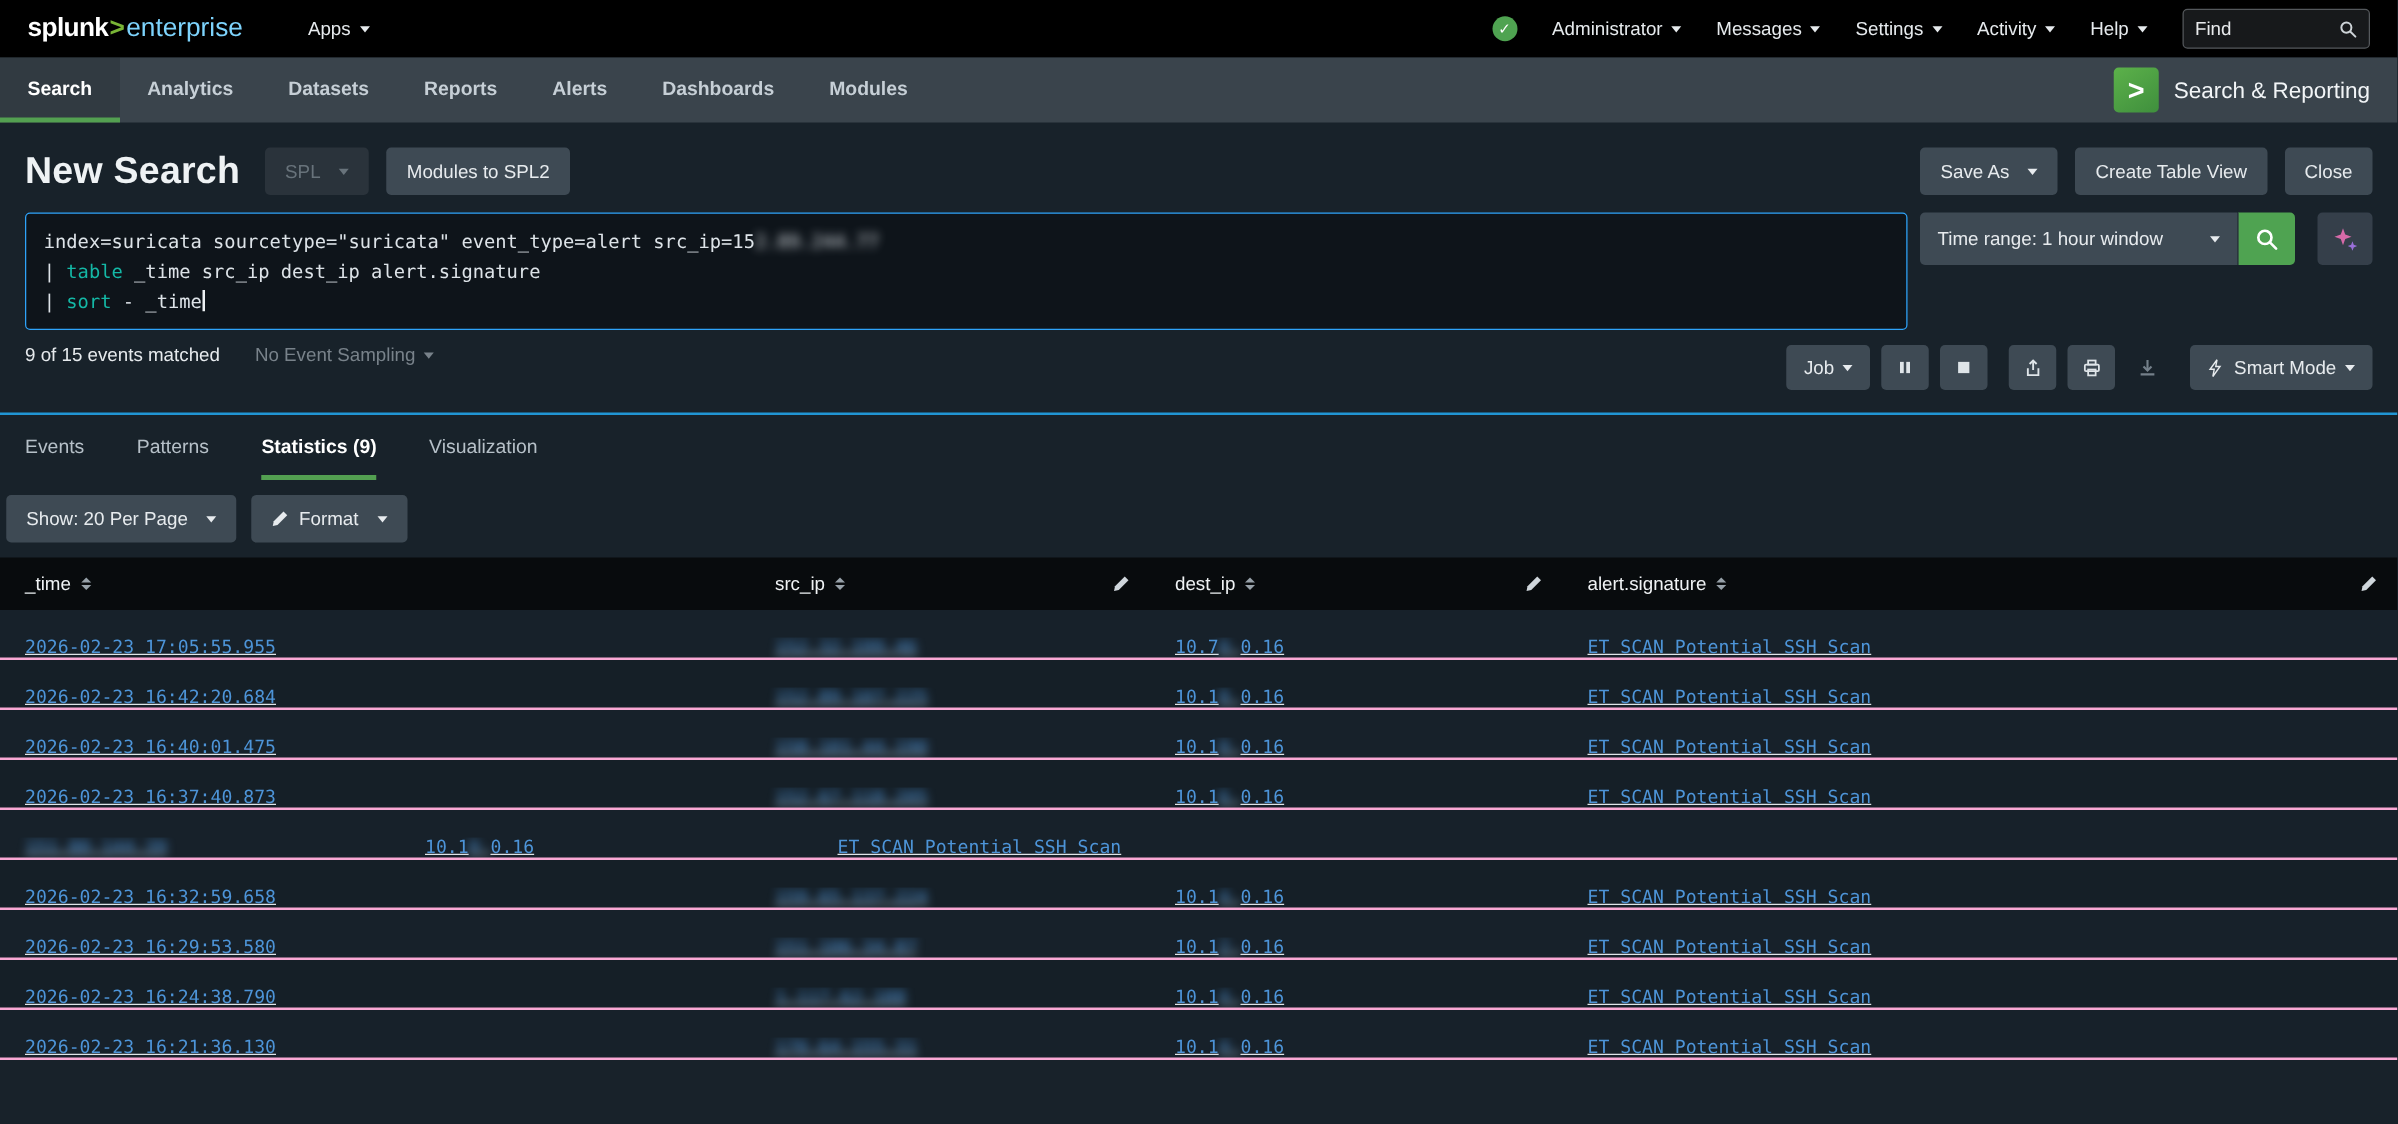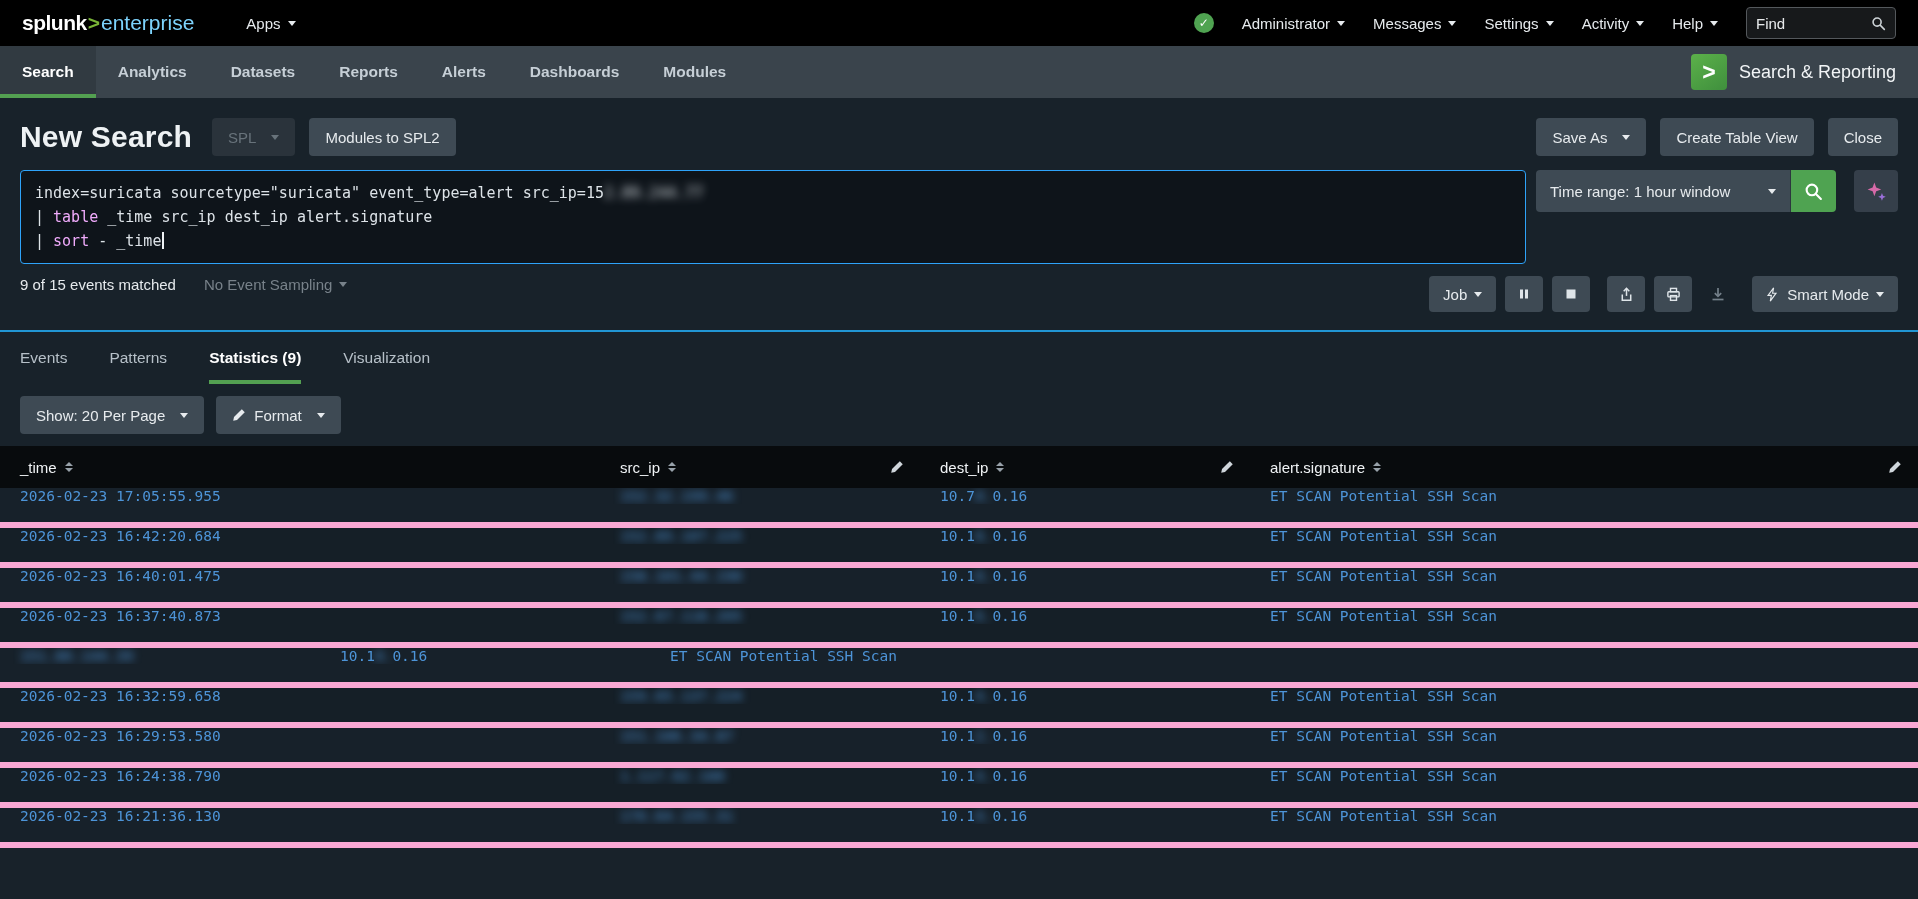--- a/index.html
+++ b/index.html
@@ -43,21 +43,21 @@
 
   
   .title-row{display:flex;align-items:center;margin:20px 20px 14px;gap:14px;}
   .title-row h1{font-size:30px;font-weight:bold;color:#eef2f4;margin-right:6px;letter-spacing:0.2px;}
   .title-row .spacer{flex:1;}
 
   
   .editor-row{display:flex;align-items:flex-start;margin:0 20px;}
   .editor{flex:1;min-height:92px;background:#0e141a;border:1px solid #2ea3f9;border-radius:4px;padding:10px 14px;font-family:"DejaVu Sans Mono",monospace;font-size:15px;line-height:24px;color:#dde3e8;margin-right:10px;cursor:text;}
   .qline{white-space:pre;}
-  .seg-command{color:#f0abfc;}
+  .seg-command{color:#14b8a6;}
   .seg-redacted{filter:blur(4px);opacity:.95;}
   .tcursor{display:inline-block;width:2px;height:17px;background:#eef2f5;vertical-align:-3px;margin-left:1px;animation:blink 1.1s steps(1) infinite;}
   @keyframes blink{50%{opacity:0;}}
   .time-btn{height:42px;width:254px;border-radius:4px 0 0 4px;background:#3e4a54;border:none;color:#e7ebee;font-size:15px;display:flex;align-items:center;padding:0 14px;cursor:pointer;font-family:"Liberation Sans",sans-serif;}
   .time-btn .caret{margin-left:auto;}
   .go-btn{height:42px;width:46px;border:none;border-left:1px solid #2c363e;border-radius:0 4px 4px 0;background:#4fa351;color:#fff;display:flex;align-items:center;justify-content:center;cursor:pointer;}
   .ai-btn{height:42px;width:44px;margin-left:18px;border:none;border-radius:4px;background:#353f4a;display:flex;align-items:center;justify-content:center;cursor:pointer;}
 
   
   .status-row{display:flex;align-items:flex-start;margin:12px 20px 0;height:42px;}
@@ -69,35 +69,35 @@
   .ghost{background:transparent;color:#74808a;width:34px;}
   .grp{margin-left:8px;}
   .divider-blue{height:2px;background:#2196d4;margin-top:12px;}
 
   
   .rtabs{display:flex;align-items:stretch;padding:0 20px;height:52px;gap:42px;}
   .rtab{display:flex;align-items:center;font-size:15.5px;color:#b6c0c8;cursor:pointer;border-bottom:4px solid transparent;padding-top:4px;}
   .rtab.active{color:#fff;font-weight:bold;border-bottom-color:#53a051;}
 
   
-  .controls{display:flex;gap:12px;padding:12px 20px 12px;}
+  .controls{display:flex;gap:12px;padding:12px 5px 12px;}
 
   
   .thead{display:flex;background:#080b0d;height:42px;align-items:center;color:#f0f3f5;font-size:15px;}
   .th{display:flex;align-items:center;height:100%;padding:0 16px 0 20px;}
   .c-time{width:600px;}
   .c-src{width:320px;}
   .c-dest{width:330px;}
   .c-sig{flex:1;}
   .sort{display:inline-flex;flex-direction:column;gap:2px;margin-left:8px;cursor:pointer;}
   .sort i{width:0;height:0;border-left:4px solid transparent;border-right:4px solid transparent;}
   .sort .up{border-bottom:4px solid #97a1a9;}
   .sort .dn{border-top:4px solid #97a1a9;}
   .pencil{margin-left:auto;color:#cfd6db;cursor:pointer;display:flex;}
-  .row{display:flex;height:40px;align-items:flex-start;border-bottom:6px solid #f9a8d4;background:#17212a;}
+  .row{display:flex;height:40px;align-items:flex-end;border-bottom:2px solid #f9a8d4;background:#17212a;text-decoration:underline;}
   .row:nth-child(even){background:#151f27;}
   .cell{padding:0 16px 0 20px;font-family:"DejaVu Sans Mono",monospace;font-size:14.5px;color:#4d94d8;white-space:nowrap;overflow:hidden;cursor:pointer;}
   .redact{filter:blur(4px);}
 </style>
 </head>
 <body>
 
 <div class="topbar">
   <div class="logo">
     <span class="l1">splunk</span>

